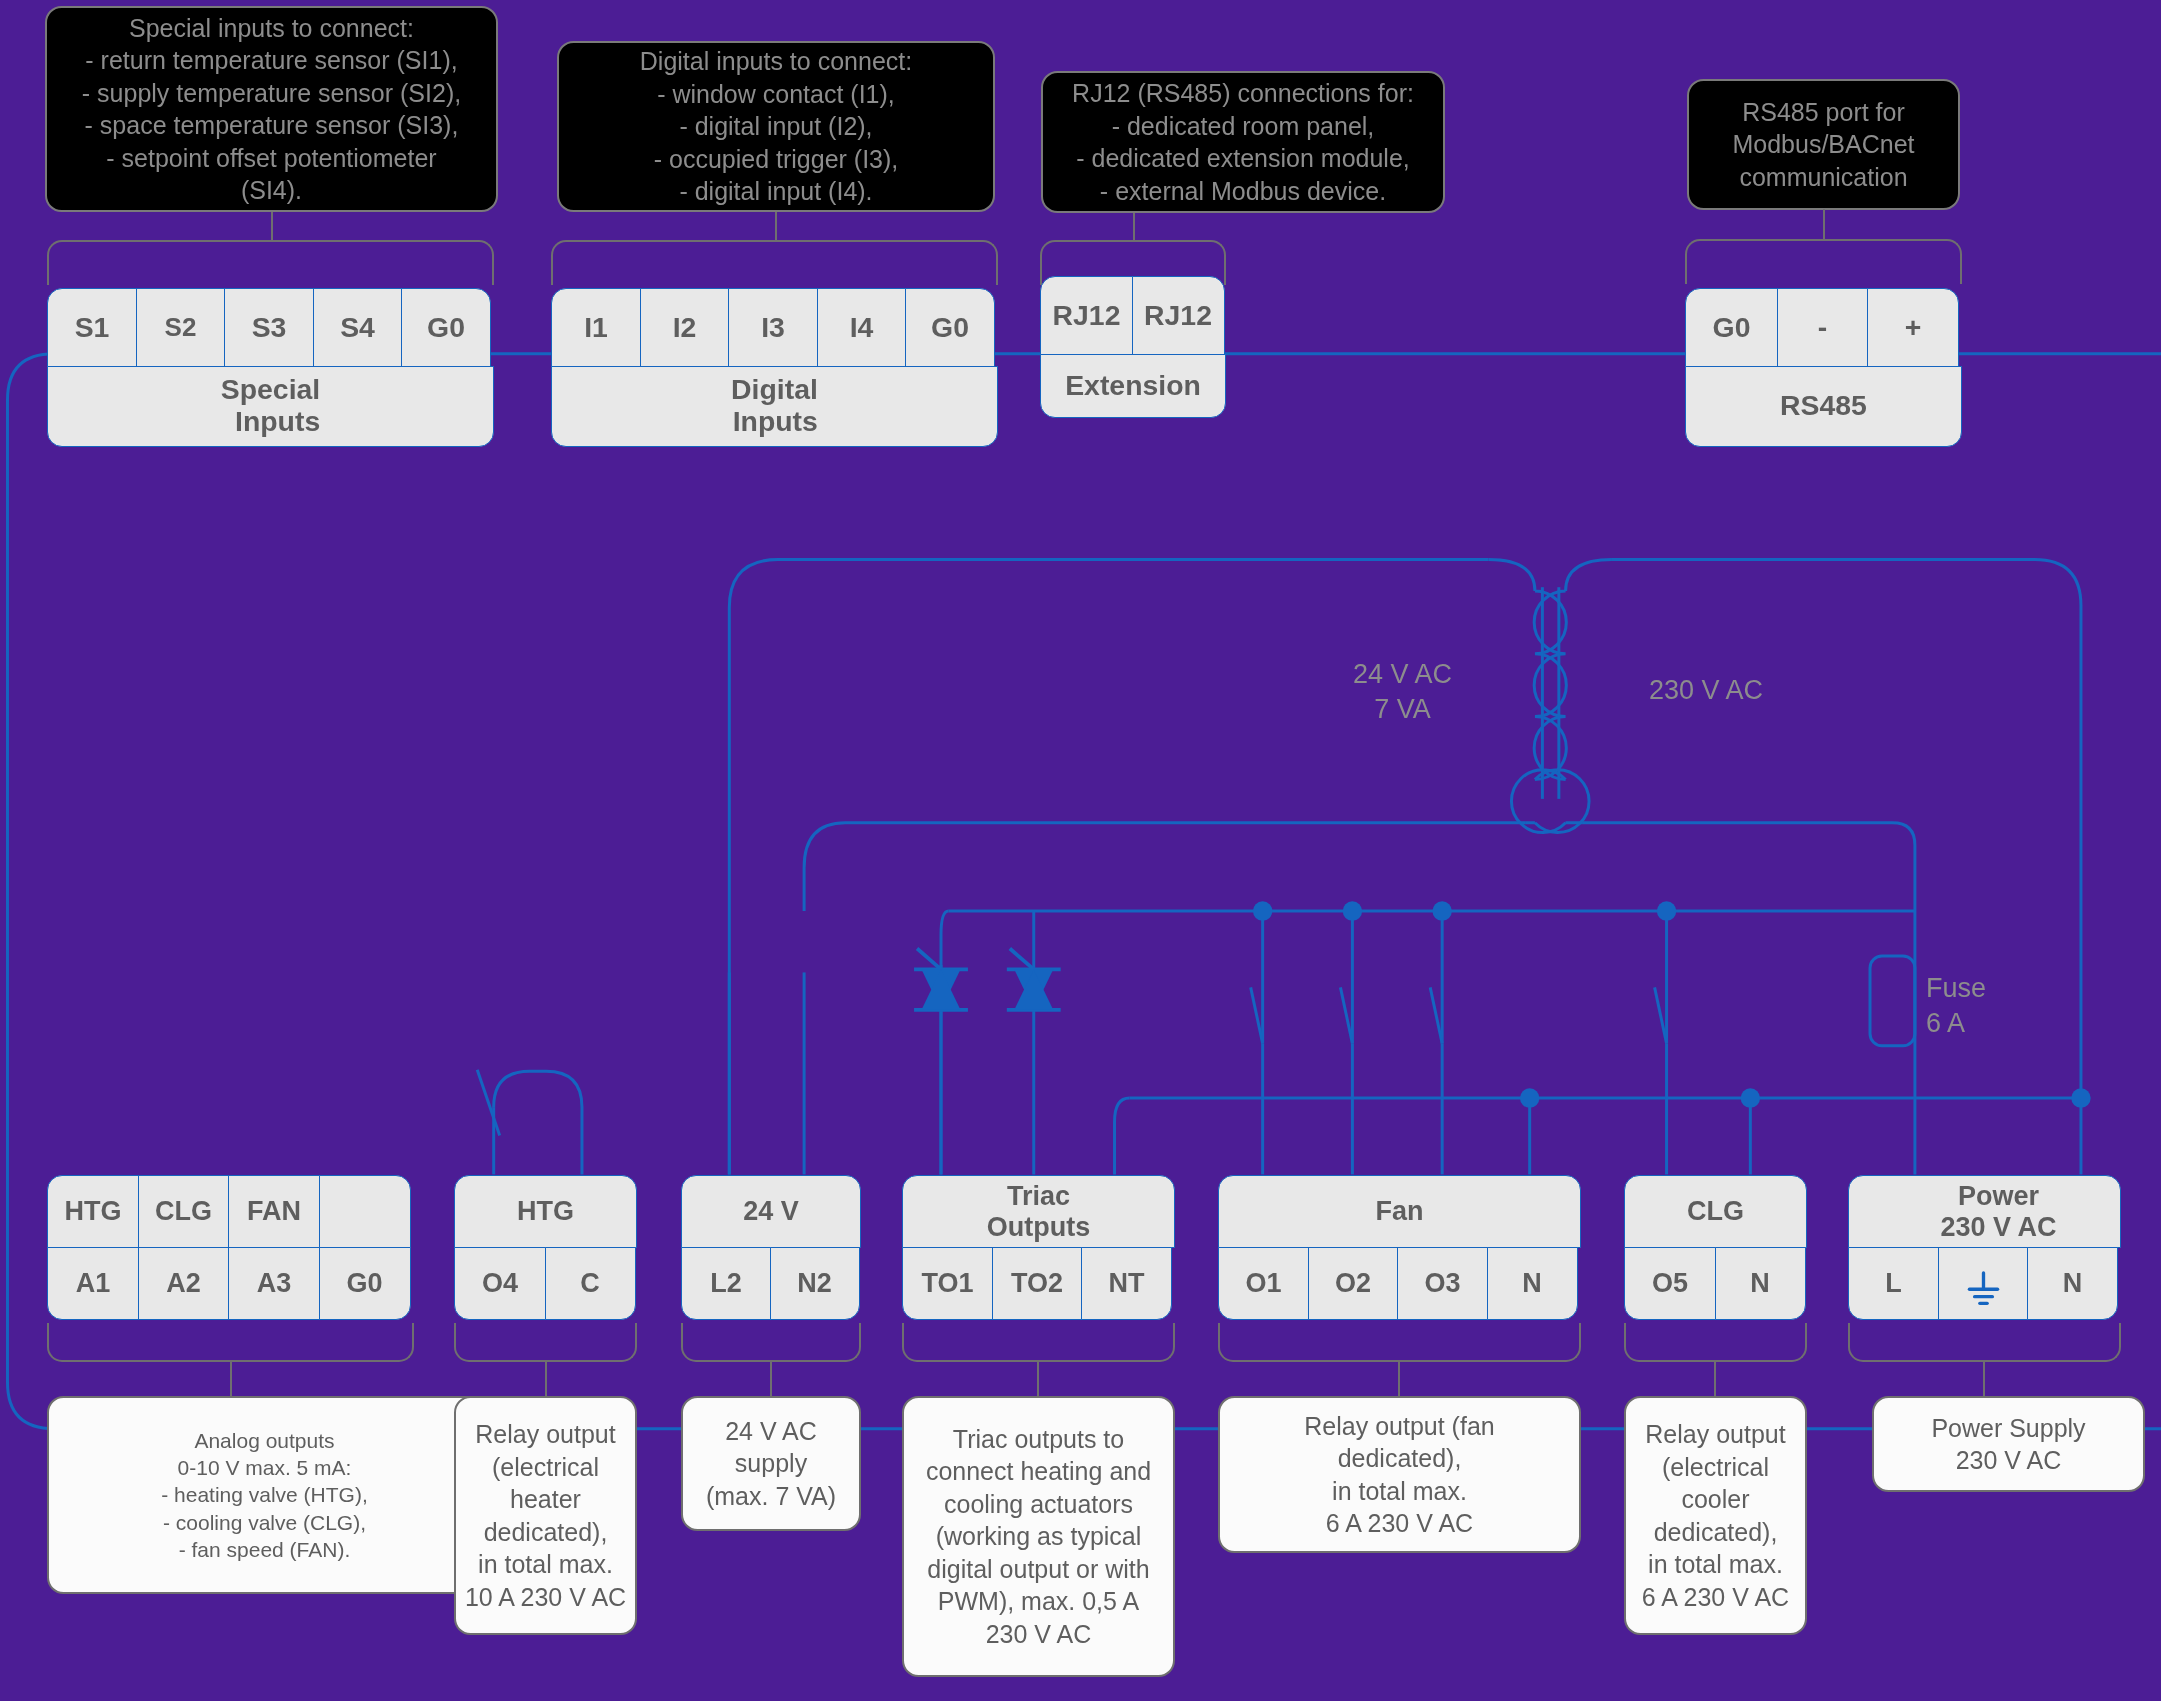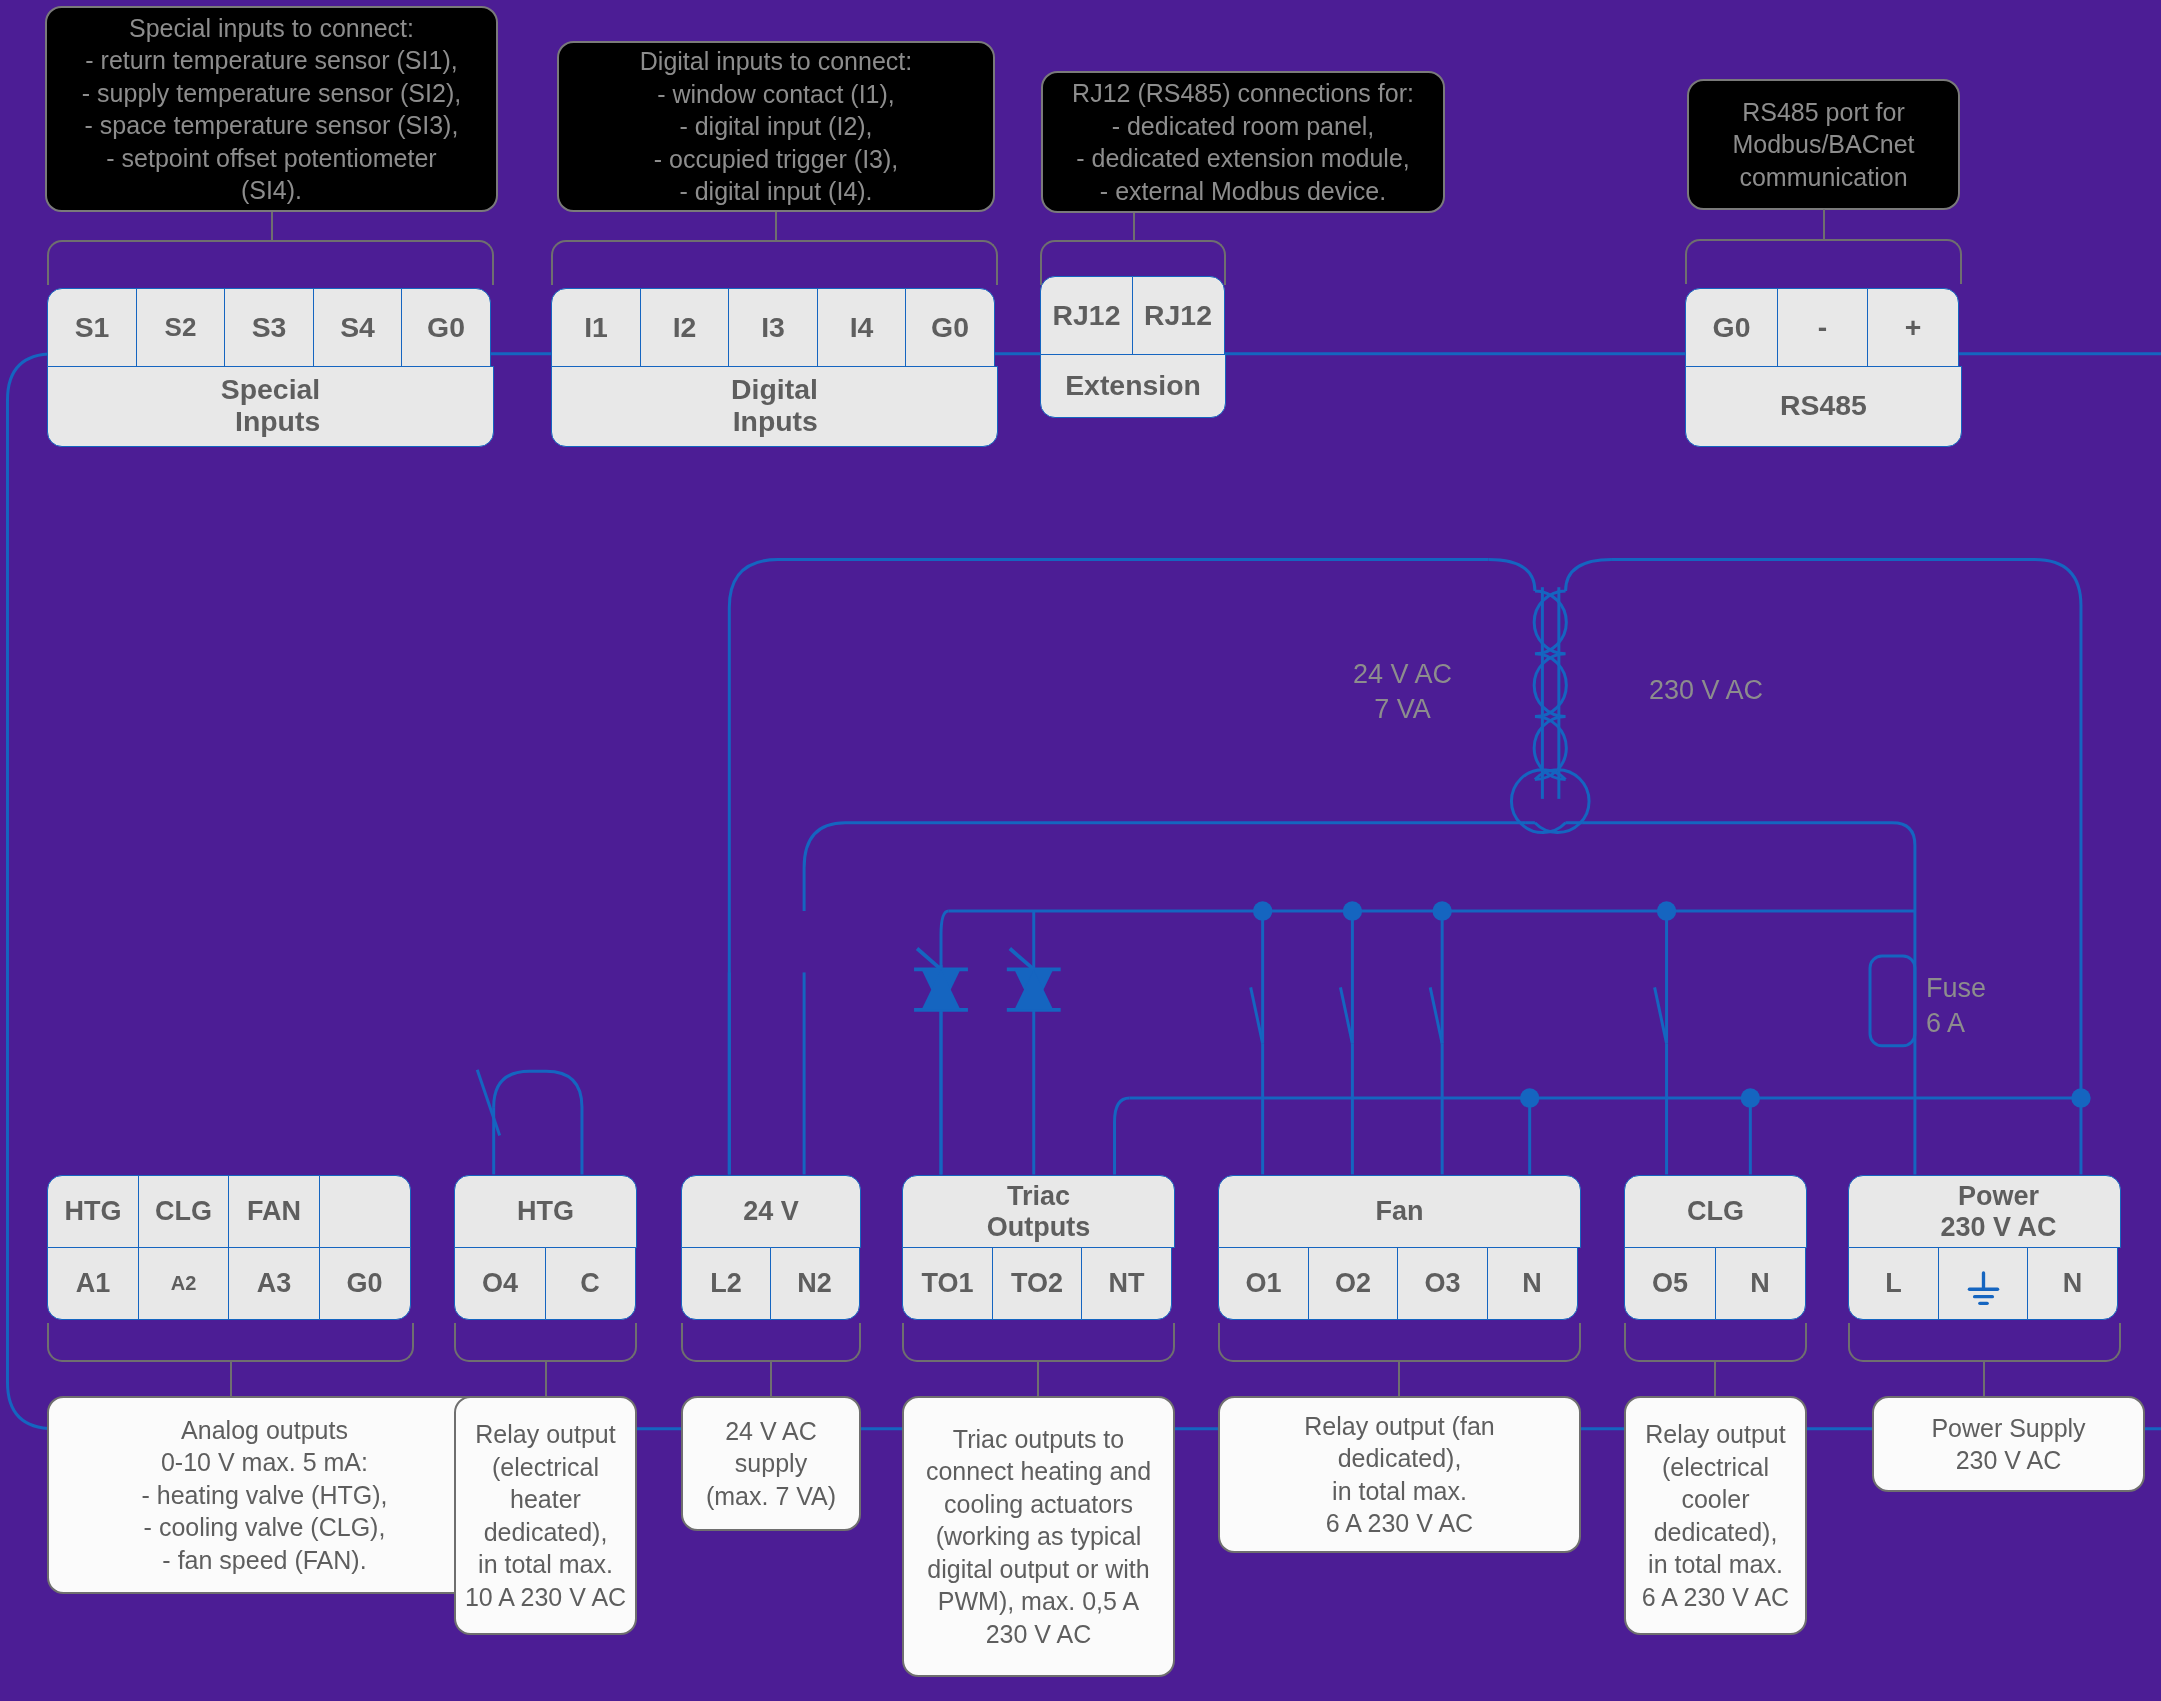--- a/index.html
+++ b/index.html
@@ -240,21 +240,21 @@
 
   <div class="tblock" style="left:47px;top:1175px;width:367px;">
     <div class="trow top">
       <div class="tcell" style="width:92px;height:73px;font-size:27px;">HTG</div>
       <div class="tcell" style="width:92px;height:73px;font-size:27px;">CLG</div>
       <div class="tcell" style="width:92px;height:73px;font-size:27px;">FAN</div>
       <div class="tcell" style="width:92px;height:73px;font-size:27px;"></div>
     </div>
     <div class="trow bot">
       <div class="tcell" style="width:92px;height:73px;font-size:27px;">A1</div>
-      <div class="tcell" style="width:92px;height:73px;font-size:20px;">A2</div>
+      <div class="tcell" style="width:92px;height:73px;font-size:27px;">A2</div>
       <div class="tcell" style="width:92px;height:73px;font-size:27px;">A3</div>
       <div class="tcell" style="width:92px;height:73px;font-size:27px;">G0</div>
     </div>
   </div>
 
   <div class="tblock" style="left:454px;top:1175px;width:183px;">
     <div class="trow top">
       <div class="tcell" style="width:183px;height:73px;font-size:27px;">HTG</div>
     </div>
     <div class="trow bot">
@@ -342,21 +342,21 @@
 
   <div class="brace up" style="left:1218px;top:1323px;width:363px;height:39px;"></div>
   <div class="stem" style="left:1398px;top:1362px;height:36px;"></div>
 
   <div class="brace up" style="left:1624px;top:1323px;width:183px;height:39px;"></div>
   <div class="stem" style="left:1714px;top:1362px;height:36px;"></div>
 
   <div class="brace up" style="left:1848px;top:1323px;width:273px;height:39px;"></div>
   <div class="stem" style="left:1983px;top:1362px;height:36px;"></div>
 
-  <div class="descbox" style="left:47px;top:1396px;width:435px;height:198px;font-size:25px;">Analog outputs
+  <div class="descbox" style="left:47px;top:1396px;width:435px;height:198px;font-size:21px;">Analog outputs
 0-10 V max. 5 mA:
 - heating valve (HTG),
 - cooling valve (CLG),
 - fan speed (FAN).</div>
 
   <div class="descbox" style="left:454px;top:1396px;width:183px;height:239px;font-size:25px;">Relay output
 (electrical
 heater
 dedicated),
 in total max.

